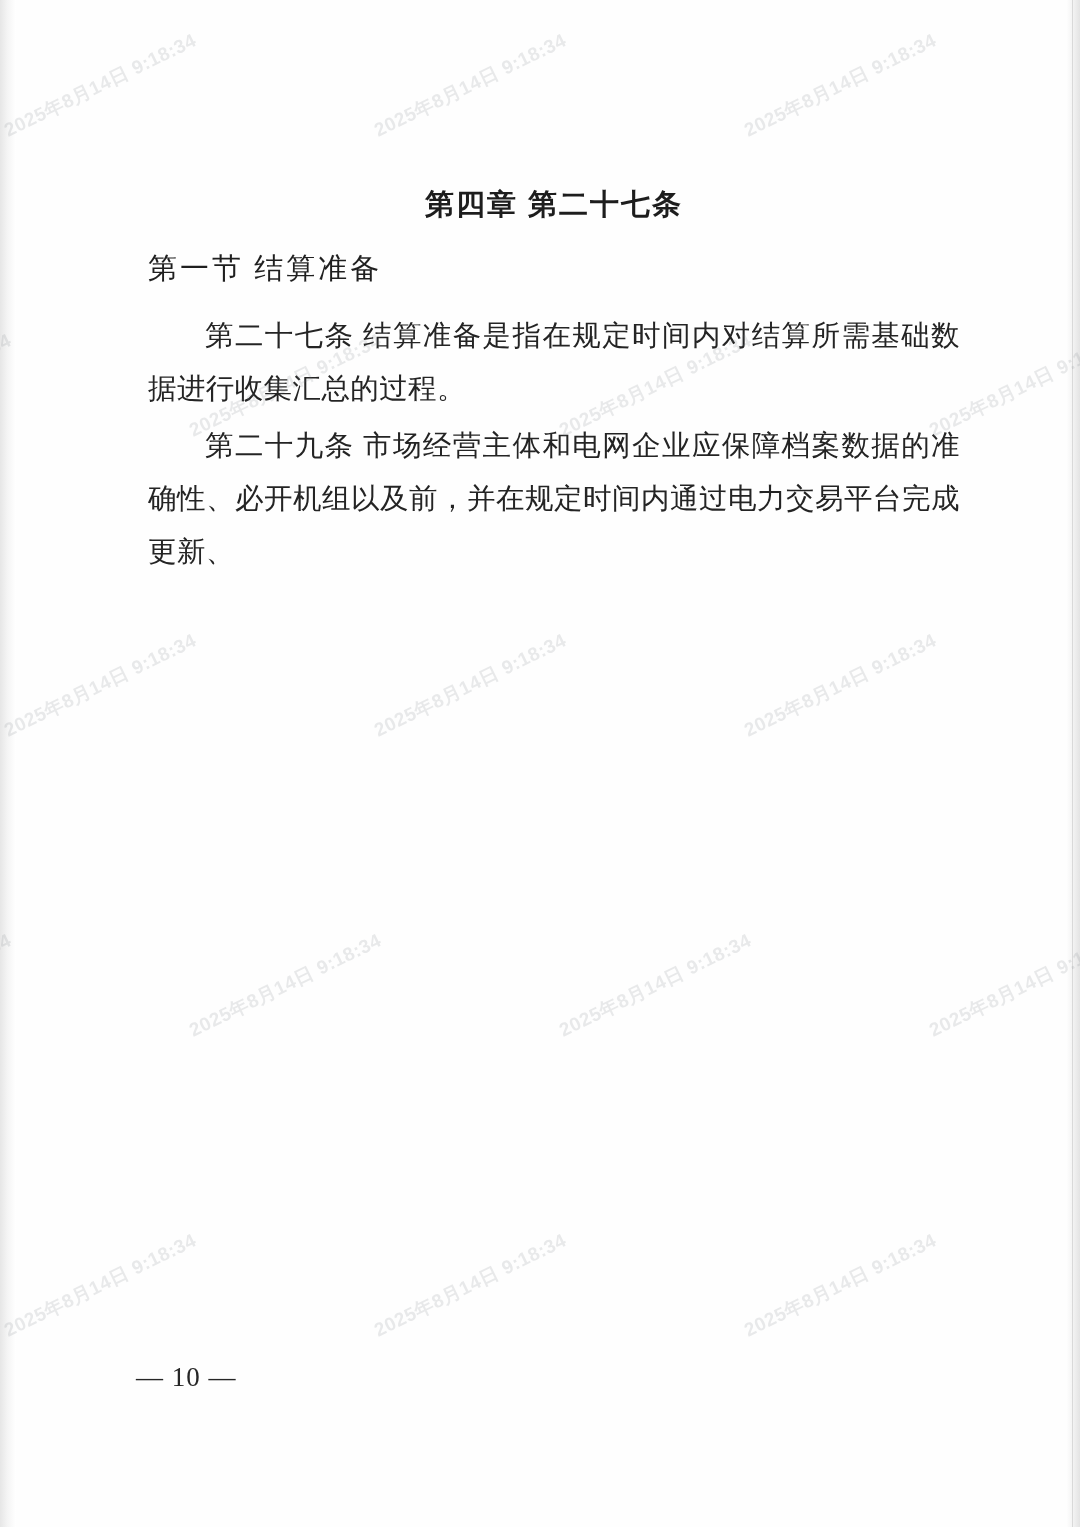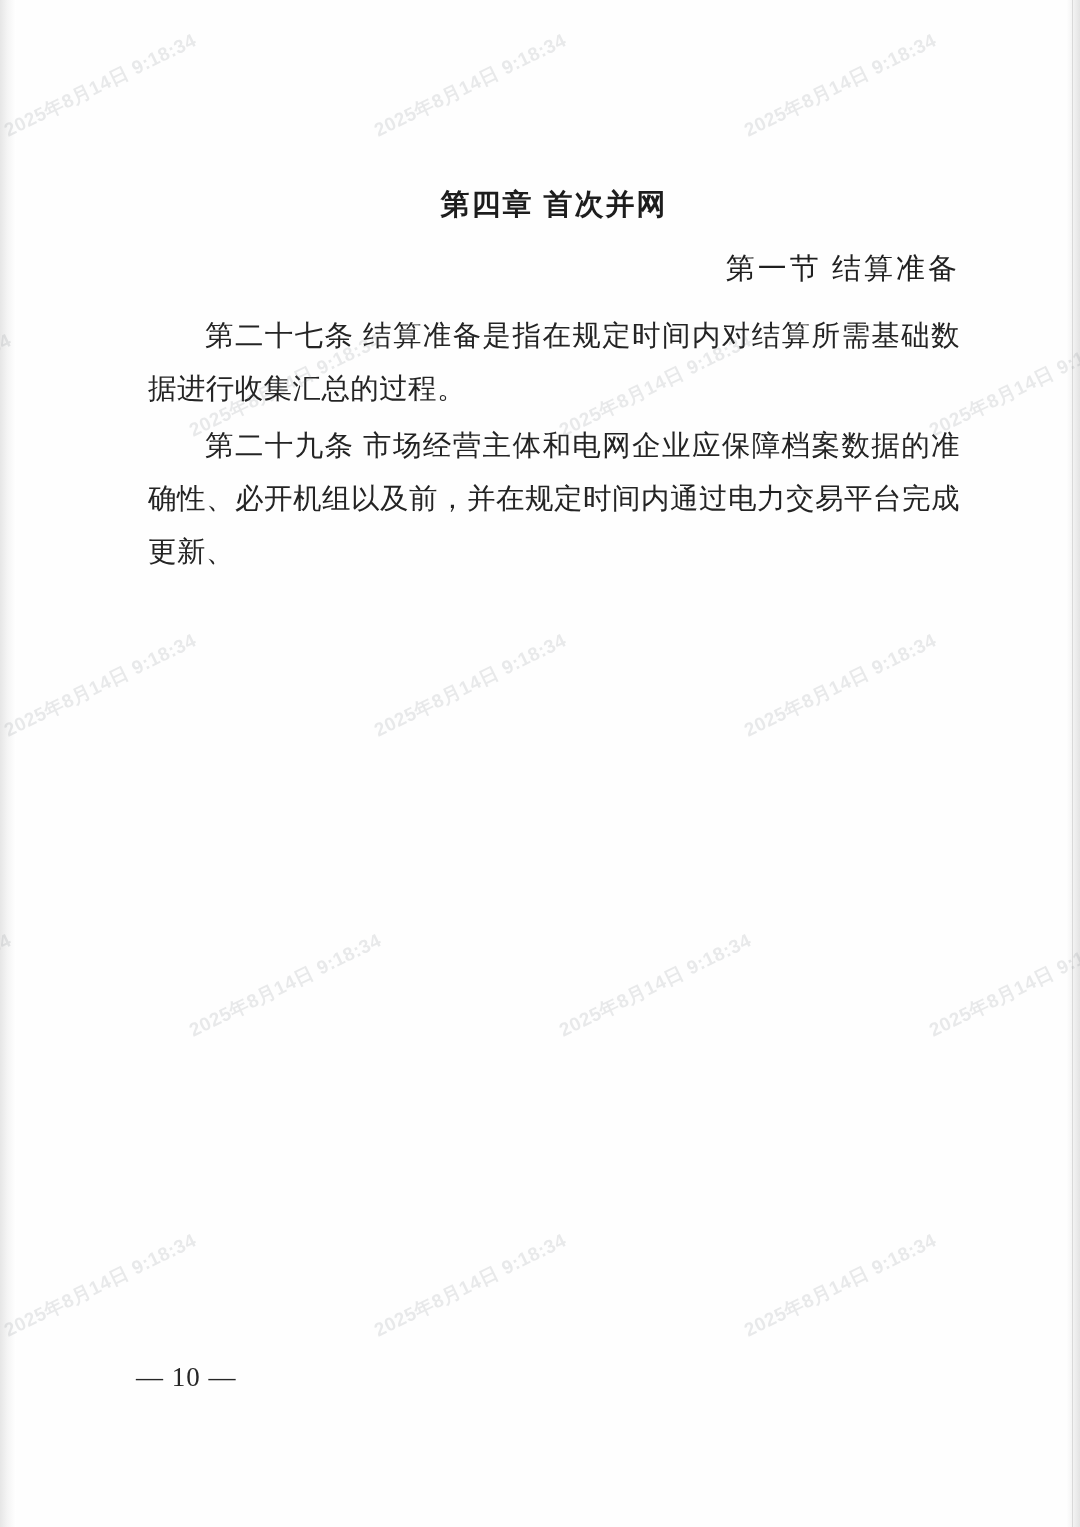--- a/index.html
+++ b/index.html
@@ -77,21 +77,21 @@
     font-weight: 700;
     font-size: 29px;
     letter-spacing: 2px;
     color: #1d1d1d;
     margin-top: 186px;
     margin-bottom: 0;
     line-height: 1.3;
   }
 
   .section-heading {
-    text-align: right;
+    text-align: left;
     font-size: 29px;
     font-weight: 400;
     letter-spacing: 3px;
     color: #1f1f1f;
     margin-top: 26px;
     margin-bottom: 0;
     line-height: 1.3;
   }
 
   p.para {
@@ -148,21 +148,21 @@
       <div class="wm" style="left: 185px; top: 1020px;">2025年8月14日 9:18:34</div>
       <div class="wm" style="left: 555px; top: 1020px;">2025年8月14日 9:18:34</div>
       <div class="wm" style="left: 925px; top: 1020px;">2025年8月14日 9:18:34</div>
       <div class="wm" style="left: 0px; top: 1320px;">2025年8月14日 9:18:34</div>
       <div class="wm" style="left: 370px; top: 1320px;">2025年8月14日 9:18:34</div>
       <div class="wm" style="left: 740px; top: 1320px;">2025年8月14日 9:18:34</div>
     </div>
 
   <div class="doc-body">
 
-    <div class="chapter-heading">第四章  首次并网</div>
+    <div class="chapter-heading">第四章  第二十七条</div>
 
     <div class="section-heading">第一节  结算准备</div>
 
     <p class="para first-para">第二十七条 结算准备是指在规定时间内对结算所需基础数据进行收集汇总的过程。</p>
 
 
 
 
 
     <p class="para">第二十九条 市场经营主体和电网企业应保障档案数据的准确性、必开机组以及前，并在规定时间内通过电力交易平台完成更新、</p>

